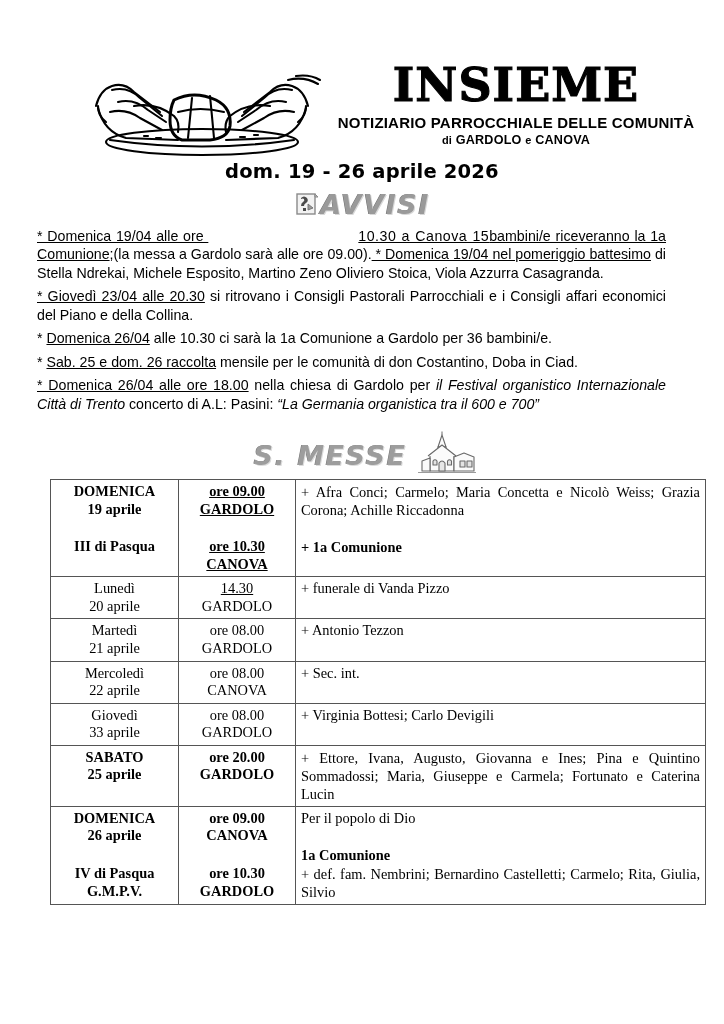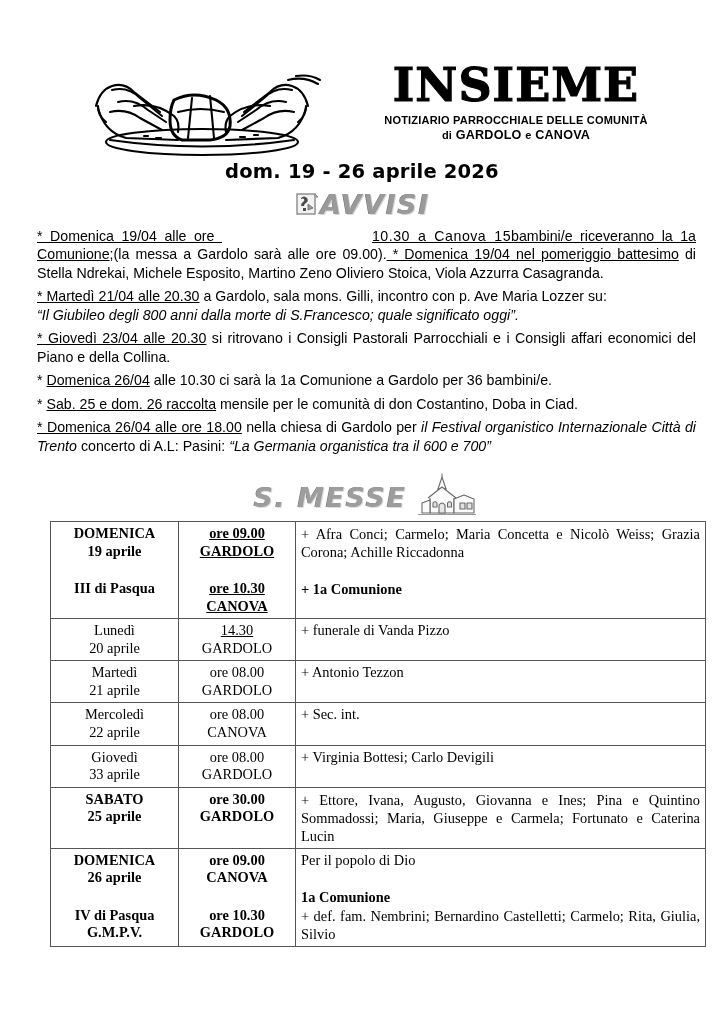--- a/index.html
+++ b/index.html
@@ -54,21 +54,21 @@
     letter-spacing: 1px;
     line-height: 1;
     margin: 0 0 6px 0;
     -webkit-text-stroke: 1.1px #000;
     text-align: center;
     white-space: nowrap;
   }
   .masthead-sub1 {
     font-family: "Liberation Sans", sans-serif;
     font-weight: bold;
-    font-size: 11px;
+    font-size: 15px;
     letter-spacing: 0.2px;
     line-height: 1.25;
     white-space: nowrap;
   }
   .masthead-sub2 {
     font-family: "Liberation Sans", sans-serif;
     font-weight: bold;
     font-size: 12.6px;
     letter-spacing: 0.2px;
     line-height: 1.25;
@@ -100,21 +100,21 @@
     font-style: italic;
     font-weight: bold;
     font-size: 27px;
     color: #9a9a9a;
     letter-spacing: 1.5px;
     text-shadow: 1px 1px 0 #d8d8d8, -0.5px -0.5px 0 #6f6f6f;
   }
 
   
   .notices {
-    margin: 6px 28px 0 37px;
+    margin: 6px 58px 0 37px;
     font-family: "Liberation Sans", sans-serif;
     font-size: 14.2px;
     line-height: 1.30;
     text-align: justify;
   }
   .notice {
     margin: 0 0 5px 0;
     text-align: justify;
   }
   .notice:last-child { margin-bottom: 0; }
@@ -245,24 +245,20 @@
     </span>
     <span class="avvisi-word">AVVISI</span>
   </div>
 
   <div class="notices">
 
     <p class="notice">
       <span class="u justify-all" style="display:inline">* Domenica 19/04 alle ore </span><span class="u" style="margin-left:150px;letter-spacing:0.5px">10.30   a   Canova   15</span><span class="u">bambini/e riceveranno la 1a Comunione</span><span>;(la messa a Gardolo sarà alle ore 09.00).</span><span class="u"> * Domenica 19/04 nel pomeriggio battesimo</span><span> di Stella Ndrekai, Michele Esposito, Martino Zeno Oliviero Stoica, Viola Azzurra Casagranda.</span>
     </p>
 
-    <p class="notice">
-      <span class="u">* Martedì 21/04 alle 20.30</span><span> a Gardolo, sala mons. Gilli, incontro con p. Ave Maria Lozzer su: </span><br>
-      <span class="it">“Il Giubileo degli 800 anni dalla morte di S.Francesco; quale significato oggi”.</span>
-    </p>
 
     <p class="notice">
       <span class="u">* Giovedì 23/04 alle 20.30</span><span> si ritrovano i Consigli Pastorali Parrocchiali e i Consigli affari economici del Piano e della Collina.</span>
     </p>
 
     <p class="notice">
       <span>* </span><span class="u">Domenica 26/04</span><span> alle 10.30 ci sarà la 1a Comunione a Gardolo per 36 bambini/e.</span>
     </p>
 
     <p class="notice">
@@ -385,21 +381,21 @@
         </td>
       </tr>
 
 
       <tr>
         <td class="col-day bold">
           <span class="cellline">SABATO</span>
           <span class="cellline">25 aprile</span>
         </td>
         <td class="col-time bold">
-          <span class="cellline">ore 30.00</span>
+          <span class="cellline">ore 20.00</span>
           <span class="cellline">GARDOLO</span>
         </td>
         <td class="col-int">
           <span class="int-just" style="display:block">+ Ettore, Ivana, Augusto, Giovanna e Ines; Pina e Quintino Sommadossi; Maria, Giuseppe e Carmela; Fortunato e Caterina Lucin</span>
         </td>
       </tr>
 
       <tr>
         <td class="col-day bold">
           <span class="cellline">DOMENICA</span>

